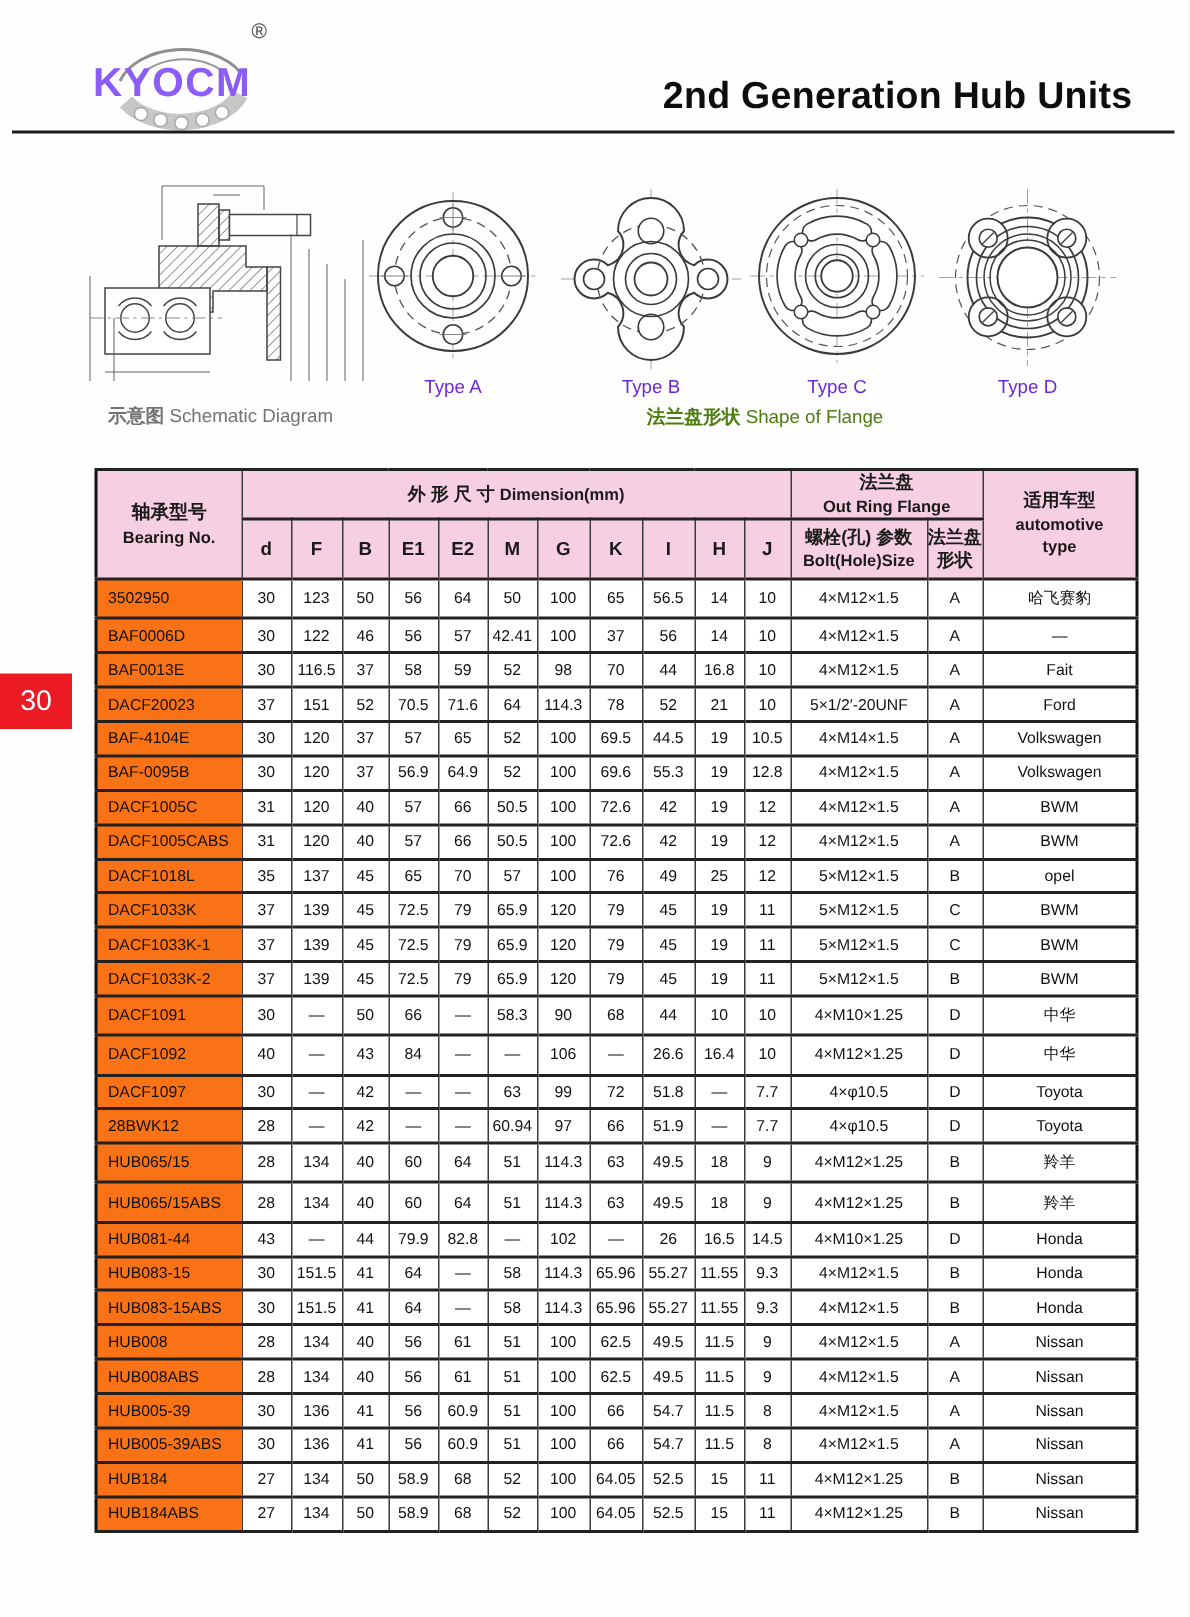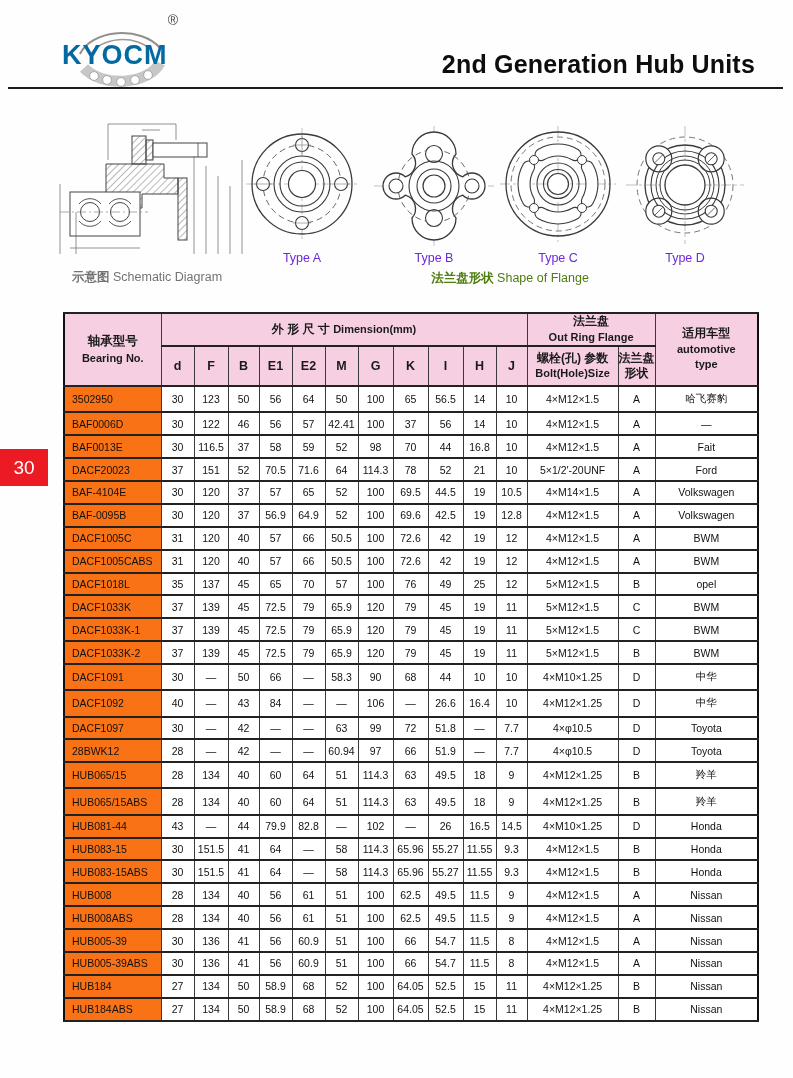--- a/index.html
+++ b/index.html
@@ -6,21 +6,21 @@
   html,body { background:#e8e8e8; }
   .page {
     position:relative; width:793px; height:1078px; background:#fefefe;
     font-family:"Liberation Sans", sans-serif; overflow:hidden; margin:0 auto;
   }
   
   .logo { position:absolute; left:60px; top:12px; width:118px; height:80px; }
   .logo svg { position:absolute; left:0; top:0; }
   .logo-text {
     position:absolute; left:2px; top:28px; font-size:27px; font-weight:bold;
-    color:#0369a1; letter-spacing:1px; font-style:normal;
+    color:#8b5cf6; letter-spacing:1px; font-style:normal;
   }
   .reg-mark { position:absolute; right:0px; top:0px; font-size:14px; color:#444; }
   .page-title {
     position:absolute; right:38px; top:50px; font-size:25px; font-weight:bold;
     color:#0d0d0d; letter-spacing:0.2px;
   }
   .header-rule { position:absolute; left:8px; right:10px; top:87px; height:2px; background:#1c1c1c; }
   
   .fig { position:absolute; }
   .fig-label { position:absolute; font-size:12.5px; color:#6d28d9; text-align:center; }
@@ -360,21 +360,21 @@
         <tr>
           <td class="bearing">BAF-0095B</td>
           <td>30</td>
           <td>120</td>
           <td>37</td>
           <td>56.9</td>
           <td>64.9</td>
           <td>52</td>
           <td>100</td>
           <td>69.6</td>
-          <td>42.5</td>
+          <td>55.3</td>
           <td>19</td>
           <td>12.8</td>
           <td>4×M12×1.5</td>
           <td>A</td>
           <td>Volkswagen</td>
         </tr>
         <tr>
           <td class="bearing">DACF1005C</td>
           <td>31</td>
           <td>120</td>

